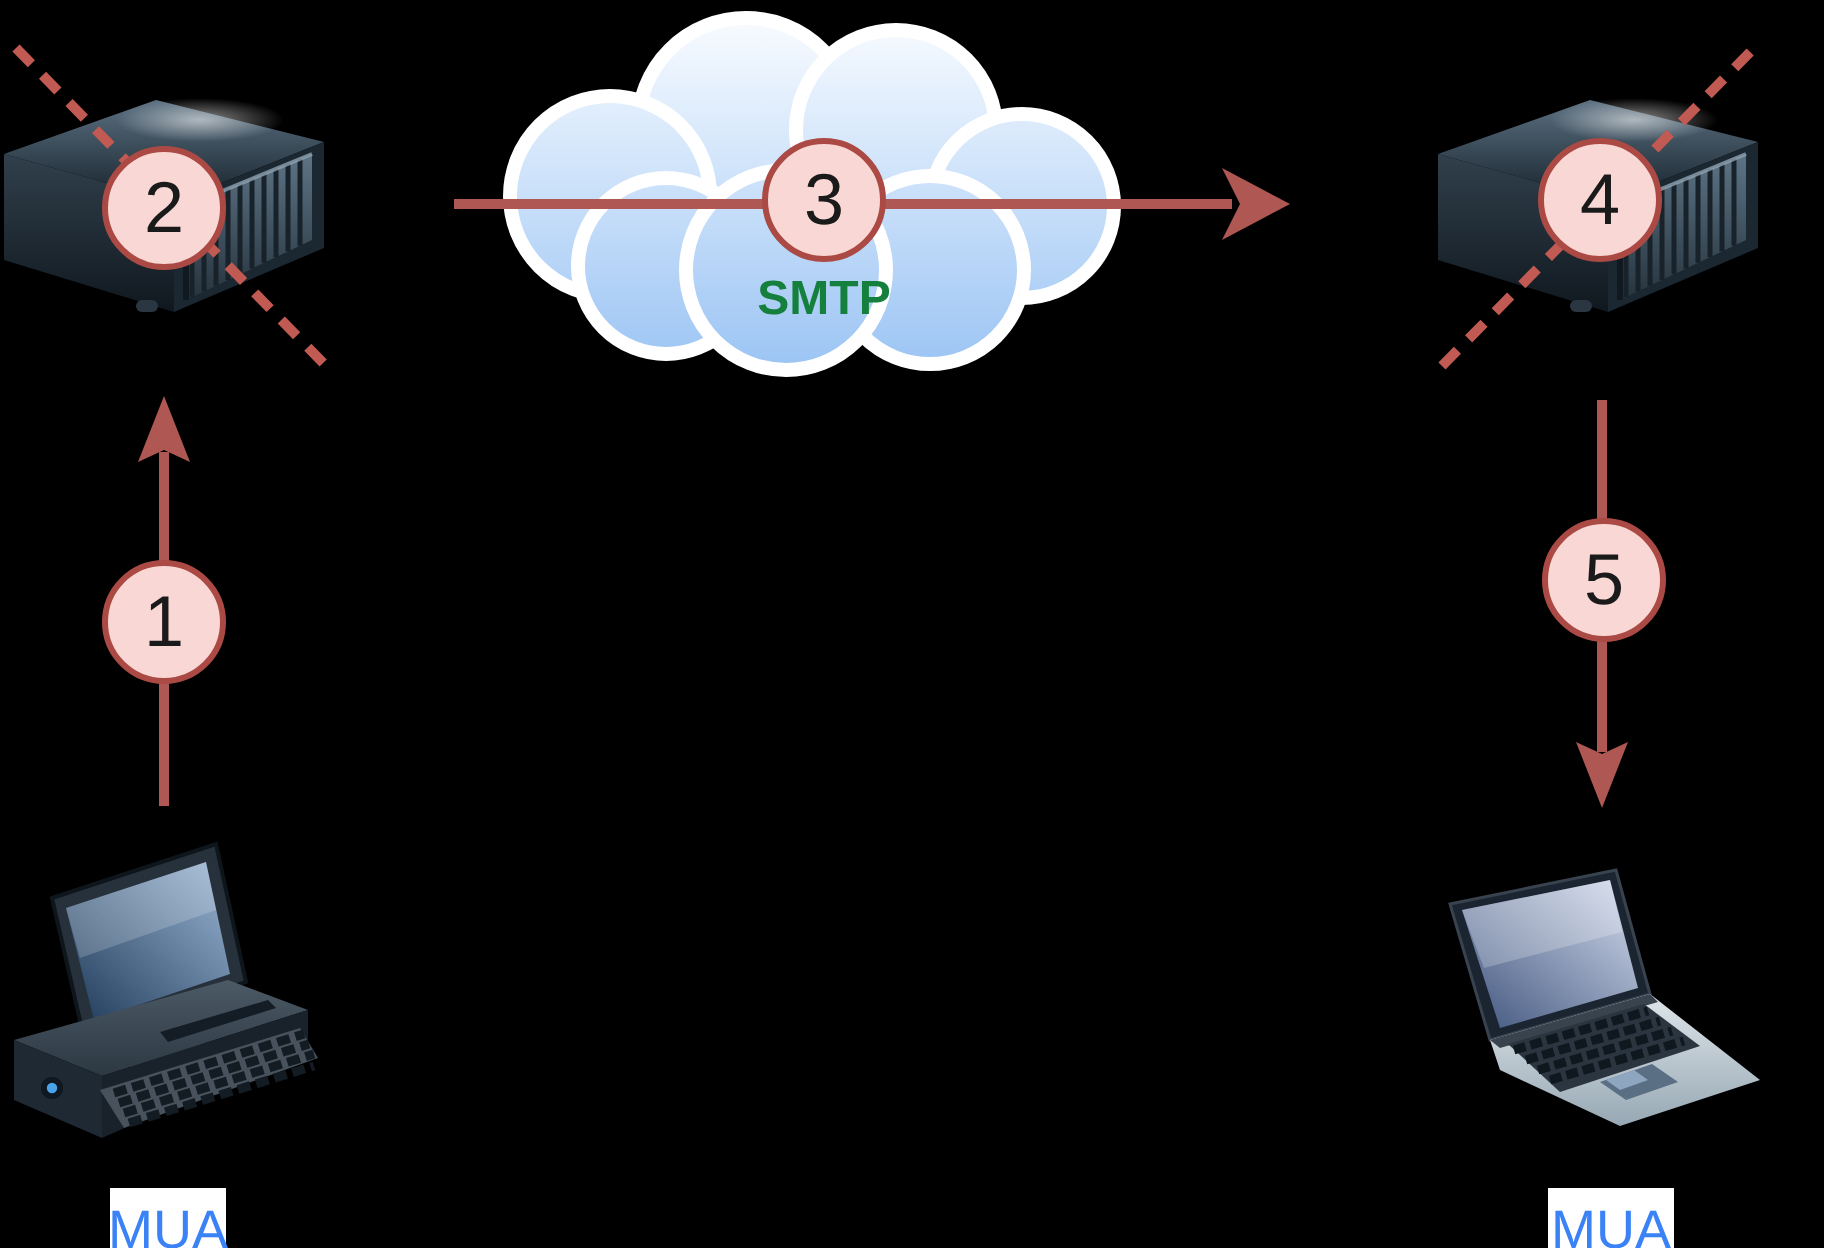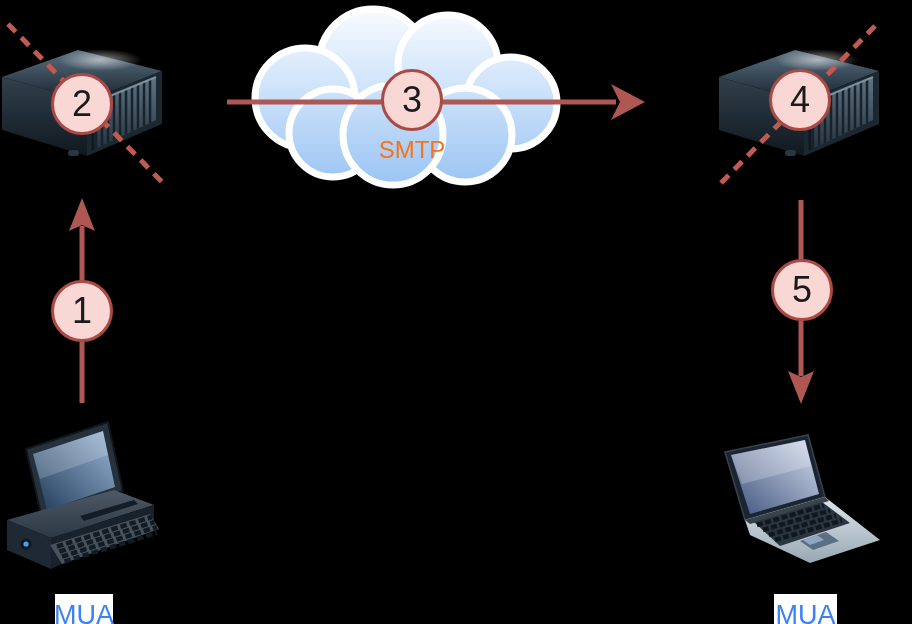--- a/index.html
+++ b/index.html
@@ -14,21 +14,21 @@
     display:flex;align-items:center;justify-content:center;
     font-size:36px;color:#1a1a1a;z-index:6;
   }
   .mua{
     position:absolute;height:43px;background:#ffffff;color:#3b82f6;
     display:flex;align-items:center;justify-content:center;
     font-size:27px;z-index:6;
   }
   .smtp{
     position:absolute;left:352px;top:136px;width:120px;height:28px;
-    text-align:center;font-size:24px;color:#f97316;z-index:6;line-height:28px;
+    text-align:center;font-size:24px;color:#15803d;z-index:6;line-height:28px;font-weight:bold;
   }
   svg{display:block;}
   .layer-icons{z-index:2;}
   .layer-lines{z-index:4;}
   .dash{stroke:#c05a52;stroke-width:5;stroke-dasharray:11 8;fill:none;}
   .arrowline{stroke:#ae5753;stroke-width:5;fill:none;}
   .arrowhead{fill:#ae5753;stroke:none;}
 </style>
 </head>
 <body>

